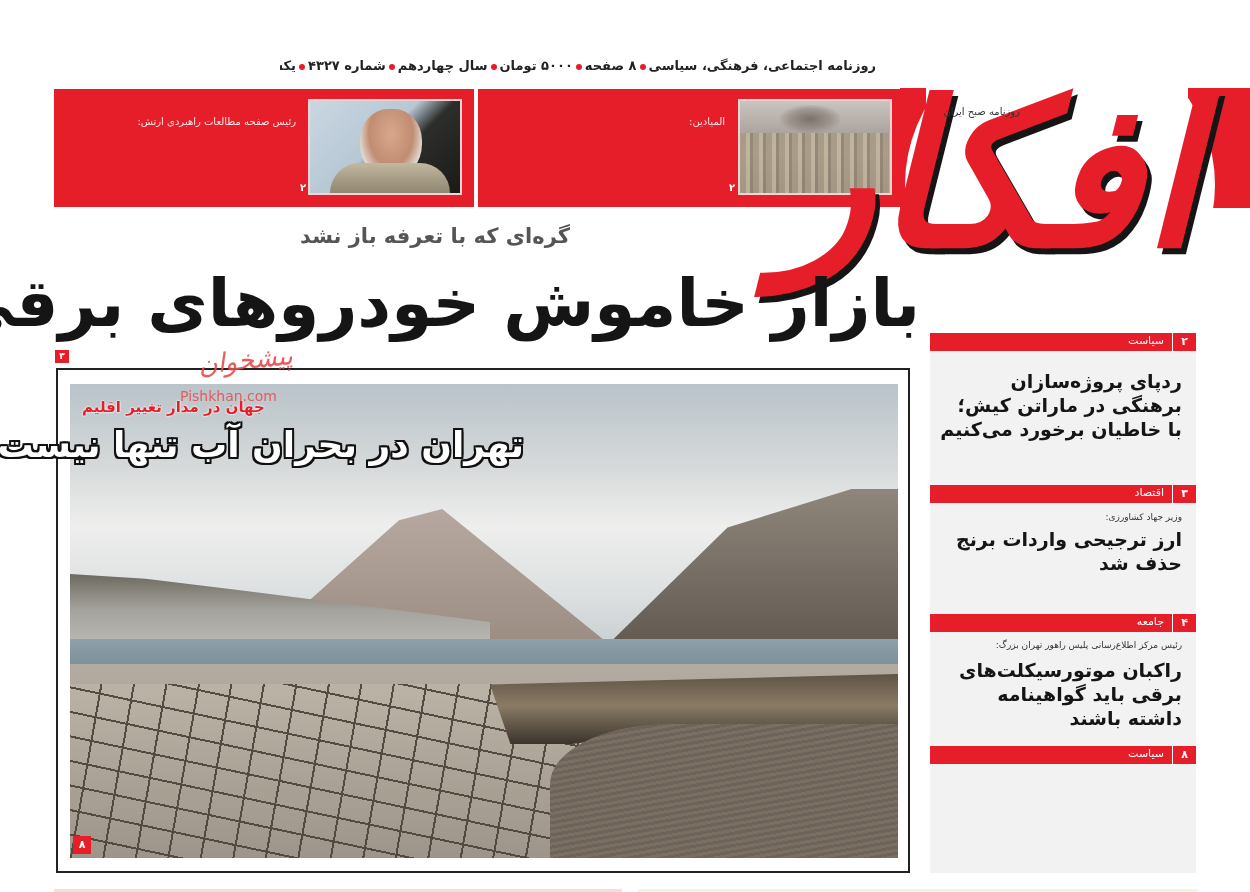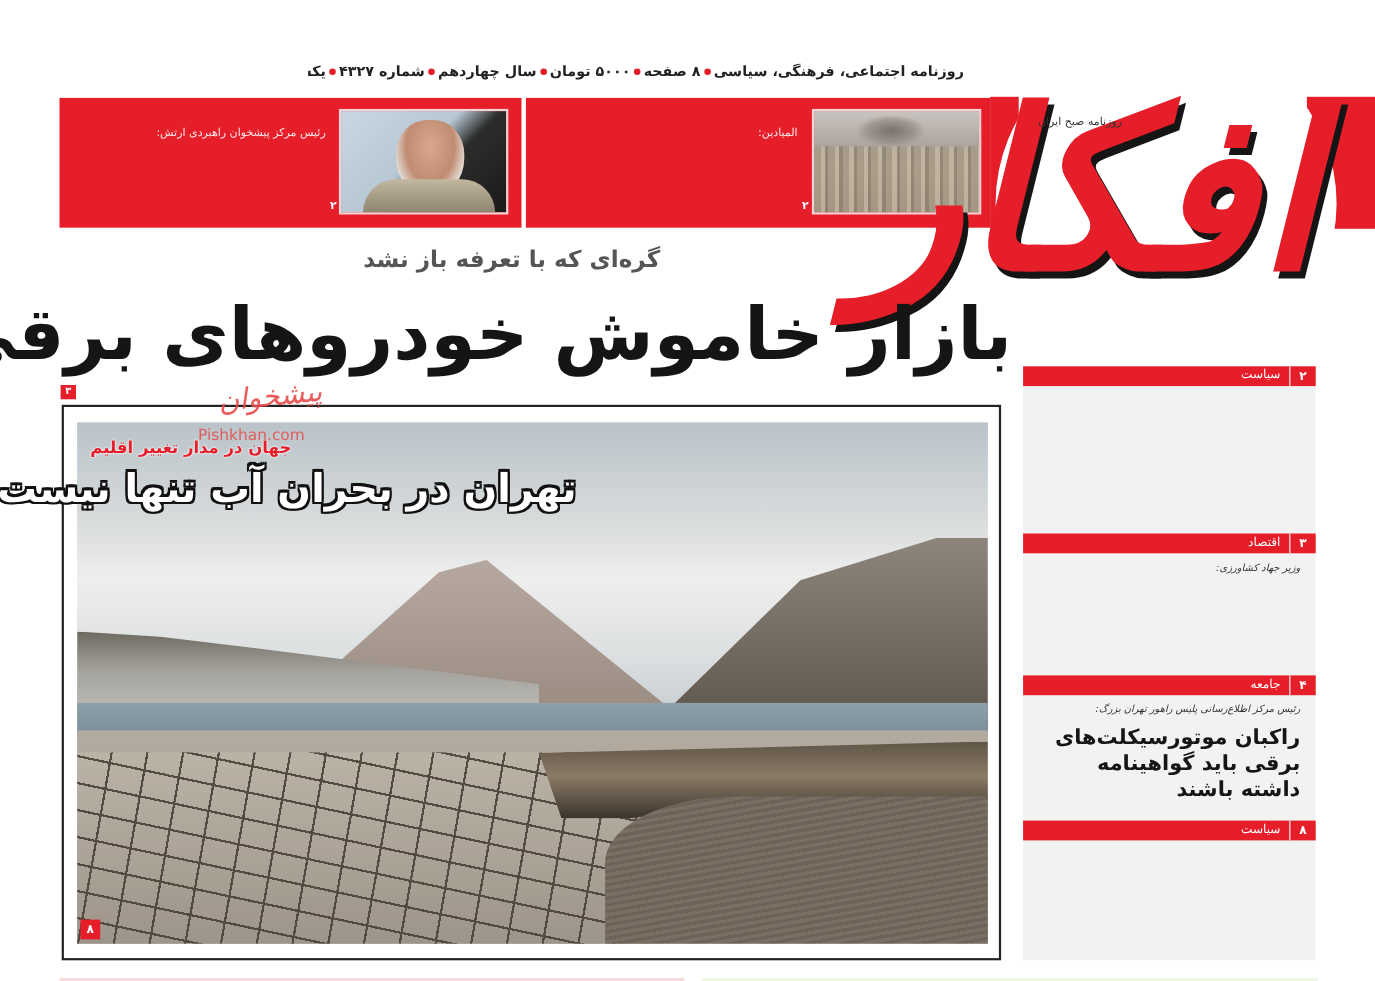--- a/index.html
+++ b/index.html
@@ -38,21 +38,21 @@
   .teaser-2 .title { right: 178px; top: 41px; width: 180px; }
   .teaser-2 .page { right: 168px; top: 93px; }
 
   
   .logo-circle { left: 905px; top: 30px; width: 310px; height: 310px; border-radius: 50%; background: #ffffff; }
   .logo-tagline { left: 940px; top: 106px; width: 80px; font-size: 10px; color: #333; text-align: right; }
   .logo-mark { left: 915px; top: 35px; width: 300px; height: 300px; }
   .logo-text { position: absolute; right: 0; top: 40px; font-size: 200px; font-weight: bold; color: #e61e2a; line-height: 1; text-shadow: 6px 6px 0 #151515; transform: skew(-14deg); font-family: "DejaVu Serif", serif; letter-spacing: -6px; }
 
   
-  .kicker-main { left: 300px; top: 224px; width: 300px; font-size: 21px; font-weight: bold; color: #555; text-align: right; }
+  .kicker-main { left: 300px; top: 224px; width: 300px; font-size: 21px; font-weight: bold; color: #555; text-align: left; }
   .headline { left: 58px; top: 262px; width: 862px; font-size: 66px; font-weight: bold; color: #151515; letter-spacing: -2px; text-align: right; white-space: nowrap; line-height: 84px; }
   .page-tag-red { background: #e61e2a; color: #fff; font-size: 9px; font-weight: bold; text-align: center; }
   .headline-page { left: 55px; top: 350px; width: 14px; height: 13px; line-height: 13px; }
 
   
   .watermark-fa { left: 198px; top: 345px; font-size: 26px; color: #e84b4b; font-style: italic; transform: rotate(-6deg); font-family: "DejaVu Serif", serif; opacity: .9; }
   .watermark-en { left: 180px; top: 388px; font-size: 14px; color: #e84b4b; direction: ltr; opacity: .85; }
 
   
   .photo-frame { left: 56px; top: 368px; width: 854px; height: 505px; border: 2px solid #222; background: #fff; }
@@ -74,21 +74,21 @@
   .photo-title { left: 84px; top: 424px; width: 440px; font-size: 36px; font-weight: bold; color: #fff; text-align: right; white-space: nowrap;
     text-shadow: 2px 0 0 #111, -2px 0 0 #111, 0 2px 0 #111, 0 -2px 0 #111, 2px 2px 0 #111, -2px -2px 0 #111, 2px -2px 0 #111, -2px 2px 0 #111; }
   .photo-page { left: 73px; top: 836px; width: 18px; height: 18px; line-height: 18px; font-size: 11px; }
 
   
   .sidebar { left: 930px; top: 333px; width: 266px; height: 540px; background: #f2f2f2; }
   .sb-item { position: absolute; left: 0; width: 266px; }
   .sb-head { position: absolute; left: 0; top: 0; width: 266px; height: 18px; background: #e61e2a; }
   .sb-head .sec { position: absolute; right: 32px; top: 1px; font-size: 11px; font-weight: normal; color: #fff; }
   .sb-head .num { position: absolute; right: 0; top: 0; width: 24px; height: 18px; border-left: 1px solid #fff; color: #fff; font-size: 11px; font-weight: bold; text-align: center; line-height: 18px; }
-  .sb-kicker { position: absolute; right: 14px; font-size: 9px; color: #333; text-align: center; white-space: nowrap; font-style: italic; }
+  .sb-kicker { position: absolute; right: 14px; font-size: 9px; color: #333; text-align: center; white-space: nowrap; }
   .sb-title { position: absolute; right: 14px; width: 245px; font-size: 19px; font-weight: bold; color: #151515; line-height: 24px; text-align: right; }
 
   
   .bottom-rule-l { left: 54px; top: 889px; width: 568px; height: 3px; background: #f6dcdc; }
   .bottom-rule-r { left: 638px; top: 889px; width: 560px; height: 3px; background: #eef6e4; }
 </style>
 </head>
 <body>
 
 <div class="abs info-line">
@@ -105,21 +105,21 @@
   </div>
   <div class="kicker">المیادین:</div>
   <div class="page">۲</div>
 </div>
 
 <div class="abs teaser teaser-2">
   <div class="photo">
     <div class="face"></div>
     <div class="uniform"></div>
   </div>
-  <div class="kicker">رئیس مرکز پیشخوان راهبردی ارتش:</div>
+  <div class="kicker">رئیس صفحه مطالعات راهبردی ارتش:</div>
   <div class="page">۲</div>
 </div>
 
 <div class="abs logo-circle"></div>
 <div class="abs logo-mark">
   <div class="logo-text">افکار</div>
 </div>
 <div class="abs logo-tagline">روزنامه صبح ایران</div>
 
 <div class="abs kicker-main">گره‌ای که با تعرفه باز نشد</div>
@@ -143,28 +143,30 @@
 
 <div class="abs watermark-fa">پیشخوان</div>
 <div class="abs watermark-en">Pishkhan.com</div>
 
 <div class="abs sidebar">
   <div class="sb-item" style="top:0px; height:150px;">
     <div class="sb-head">
       <span class="num">۲</span>
       <span class="sec">سیاست</span>
     </div>
+    <div class="sb-title" style="top:36px;">ردپای پروژه‌سازان برهنگی در ماراتن کیش؛ با خاطیان برخورد می‌کنیم</div>
   </div>
 
   <div class="sb-item" style="top:152px; height:125px;">
     <div class="sb-head">
       <span class="num">۳</span>
       <span class="sec">اقتصاد</span>
     </div>
     <div class="sb-kicker" style="top:27px;">وزیر جهاد کشاورزی:</div>
+    <div class="sb-title" style="top:42px;">ارز ترجیحی واردات برنج حذف شد</div>
   </div>
 
   <div class="sb-item" style="top:281px; height:130px;">
     <div class="sb-head">
       <span class="num">۴</span>
       <span class="sec">جامعه</span>
     </div>
     <div class="sb-kicker" style="top:26px;">رئیس مرکز اطلاع‌رسانی پلیس راهور تهران بزرگ:</div>
     <div class="sb-title" style="top:44px;">راکبان موتورسیکلت‌های برقی باید گواهینامه داشته باشند</div>
   </div>

